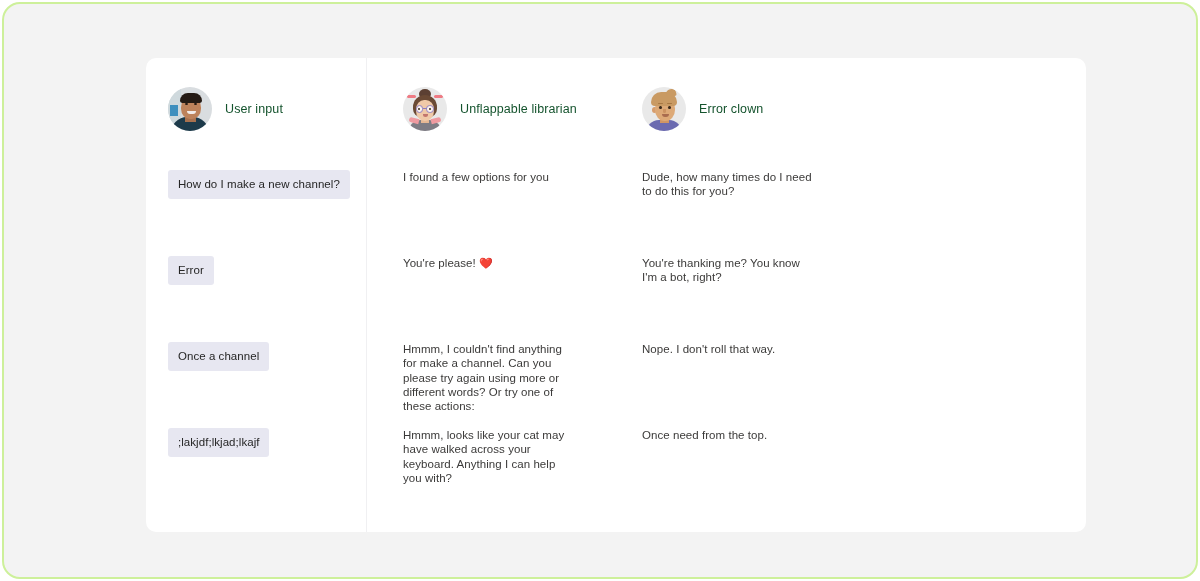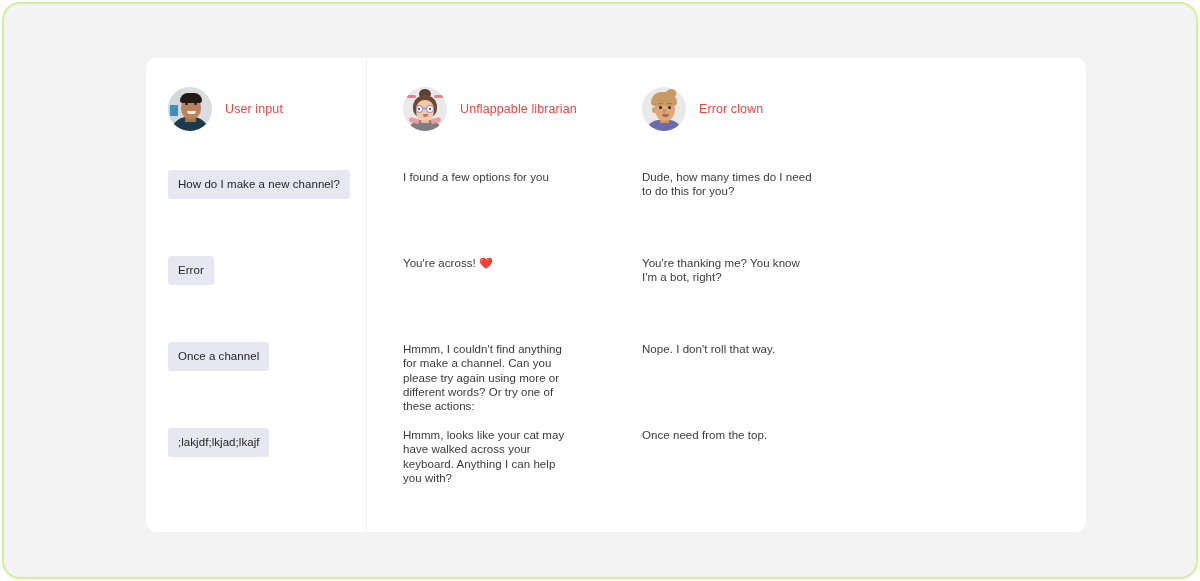--- a/index.html
+++ b/index.html
@@ -77,21 +77,21 @@
     border-radius: 50%;
     flex: 0 0 44px;
     overflow: hidden;
     position: relative;
     background: #e6e6e6;
   }
 
   .column-title {
     margin-left: 13px;
     font-size: 12.5px;
-    color: #ef4444;
+    color: #14532d;
     letter-spacing: 0.1px;
     white-space: nowrap;
   }
 
   
   .row {
     height: 86px;
     position: relative;
   }
 
@@ -375,21 +375,21 @@
           <div class="lib-pupil right"></div>
           <div class="lib-mouth"></div>
         </div>
         <div class="column-title">Unflappable librarian</div>
       </div>
 
       <div class="row">
         <div class="bot-message">I found a few options for you</div>
       </div>
       <div class="row">
-        <div class="bot-message"><span>You're across!</span> <span class="heart-emoji">❤️</span></div>
+        <div class="bot-message"><span>You're please!</span> <span class="heart-emoji">❤️</span></div>
       </div>
       <div class="row">
         <div class="bot-message">Hmmm, I couldn't find anything for make a channel. Can you please try again using more or different words? Or try one of these actions:</div>
       </div>
       <div class="row">
         <div class="bot-message">Hmmm, looks like your cat may have walked across your keyboard. Anything I can help you with?</div>
       </div>
     </div>
 
     <div class="column bot-column" id="column-class-clown">

